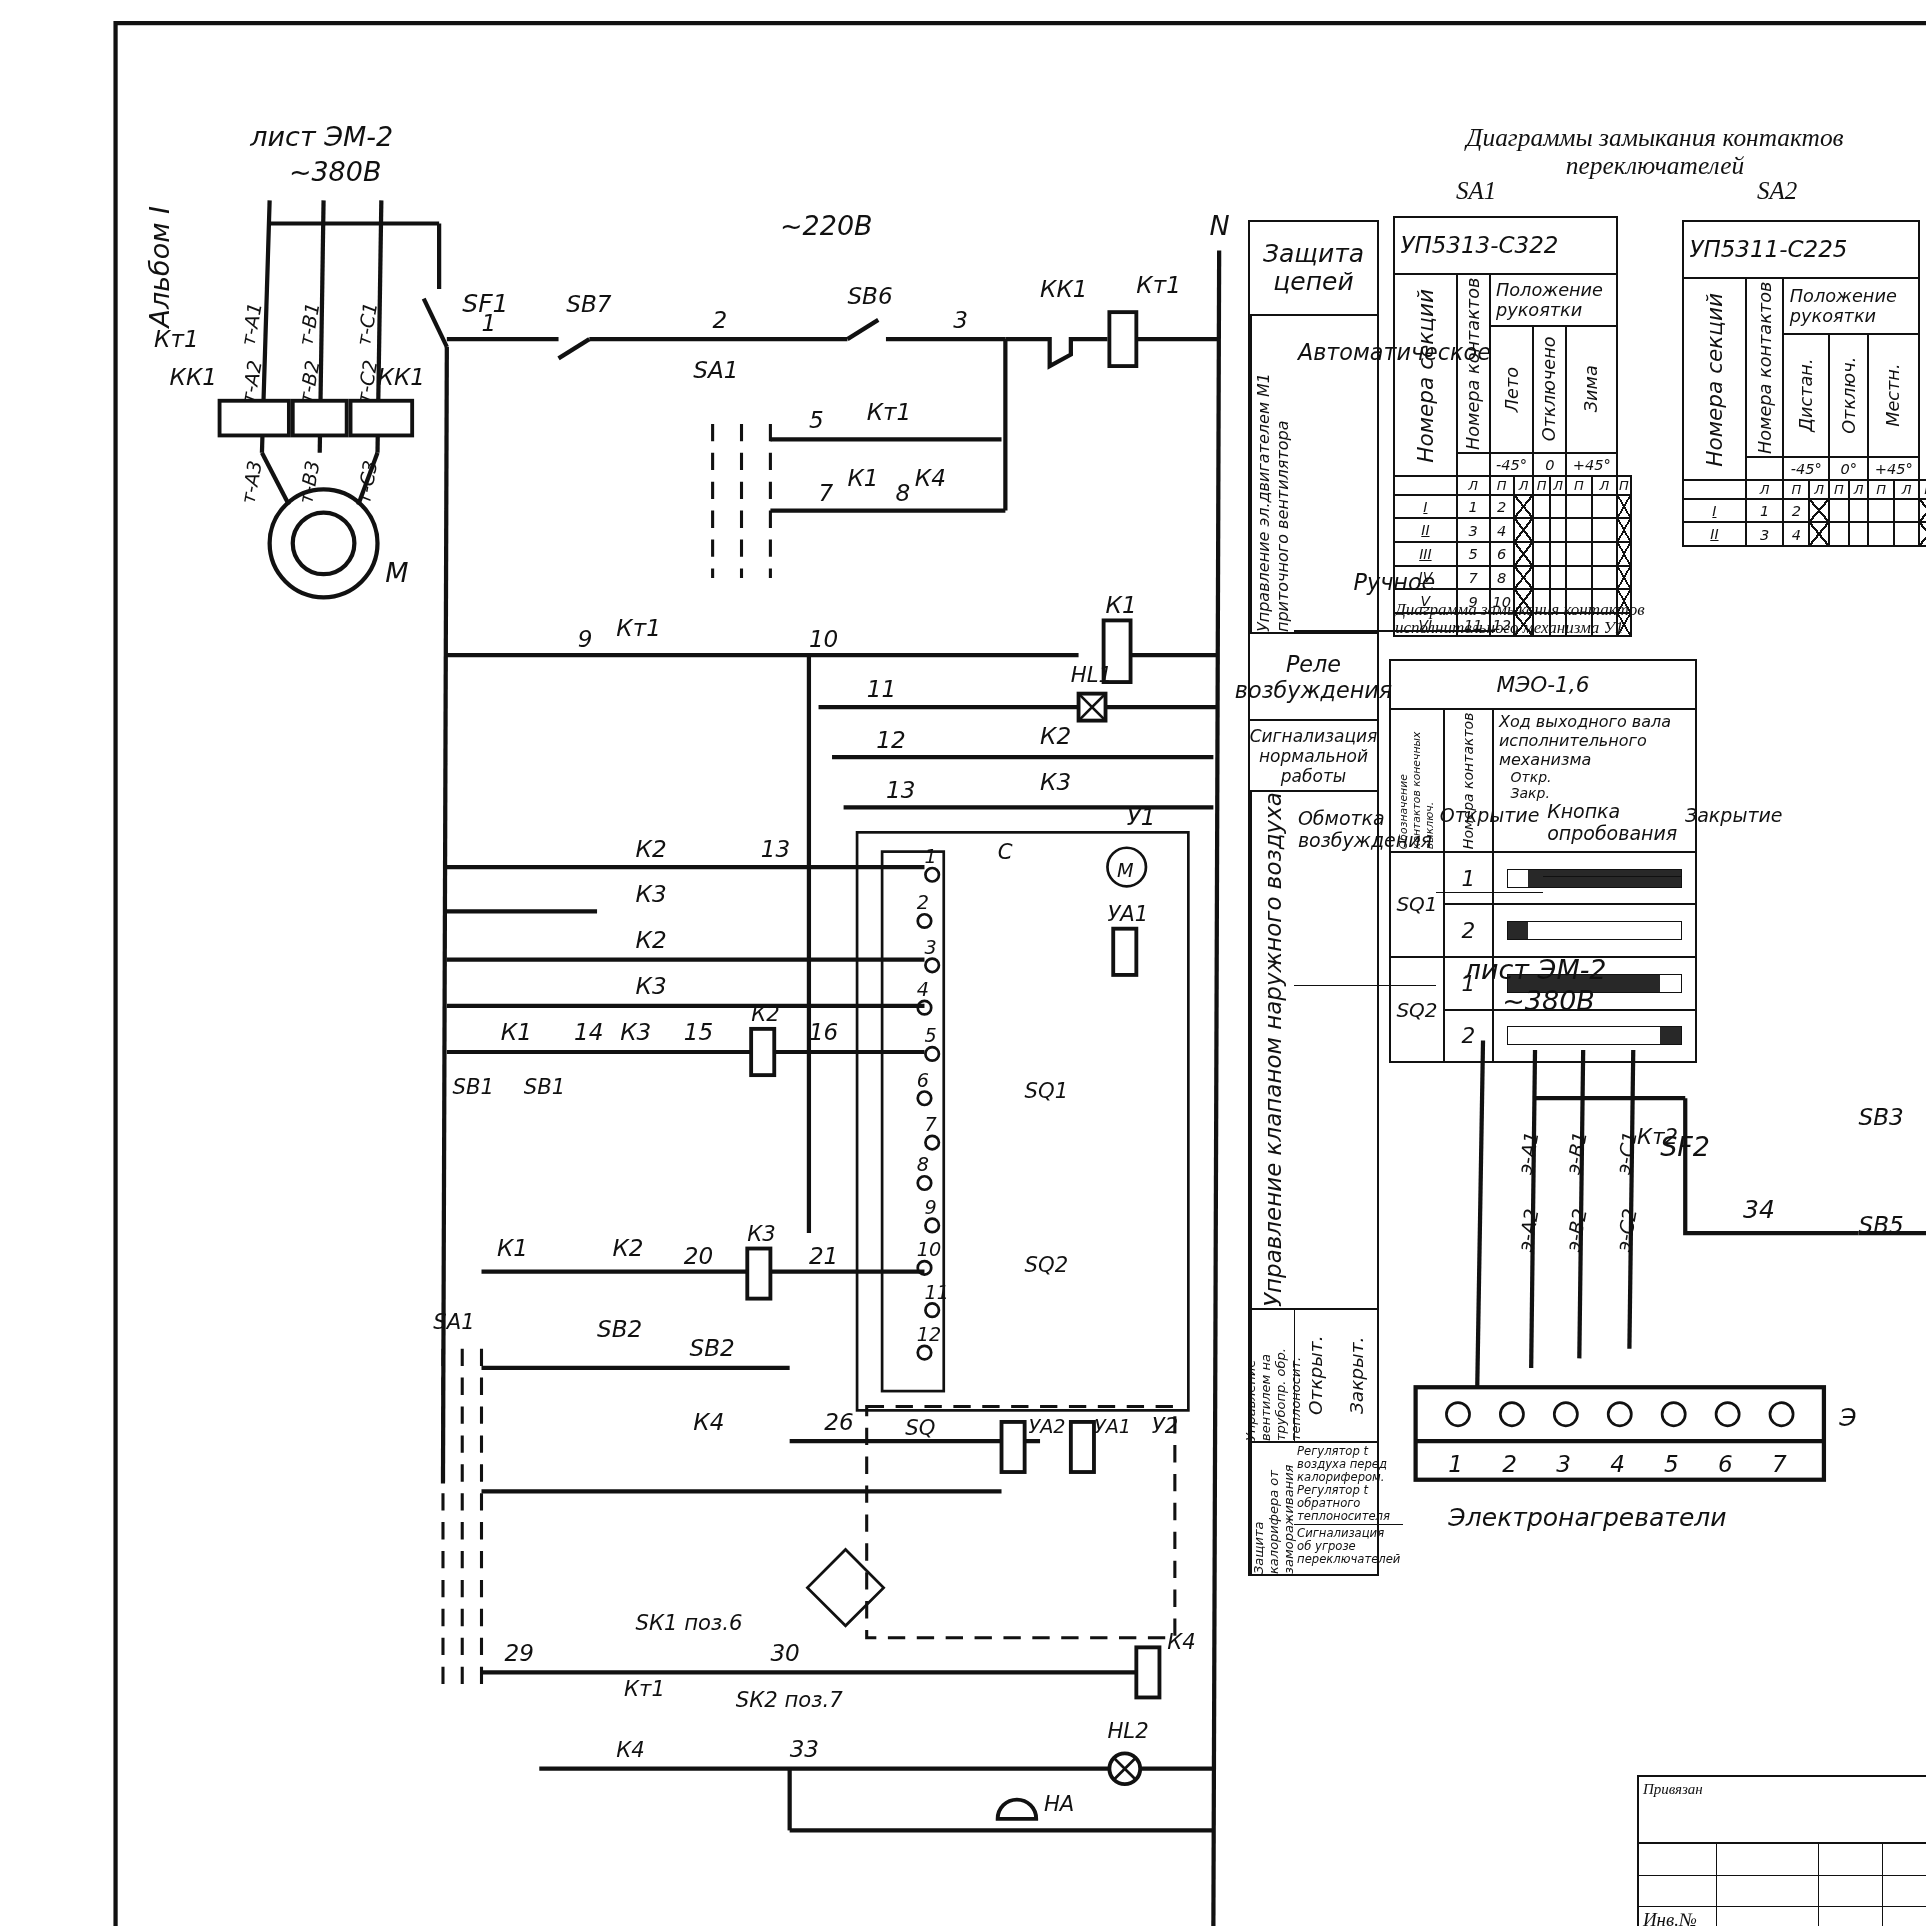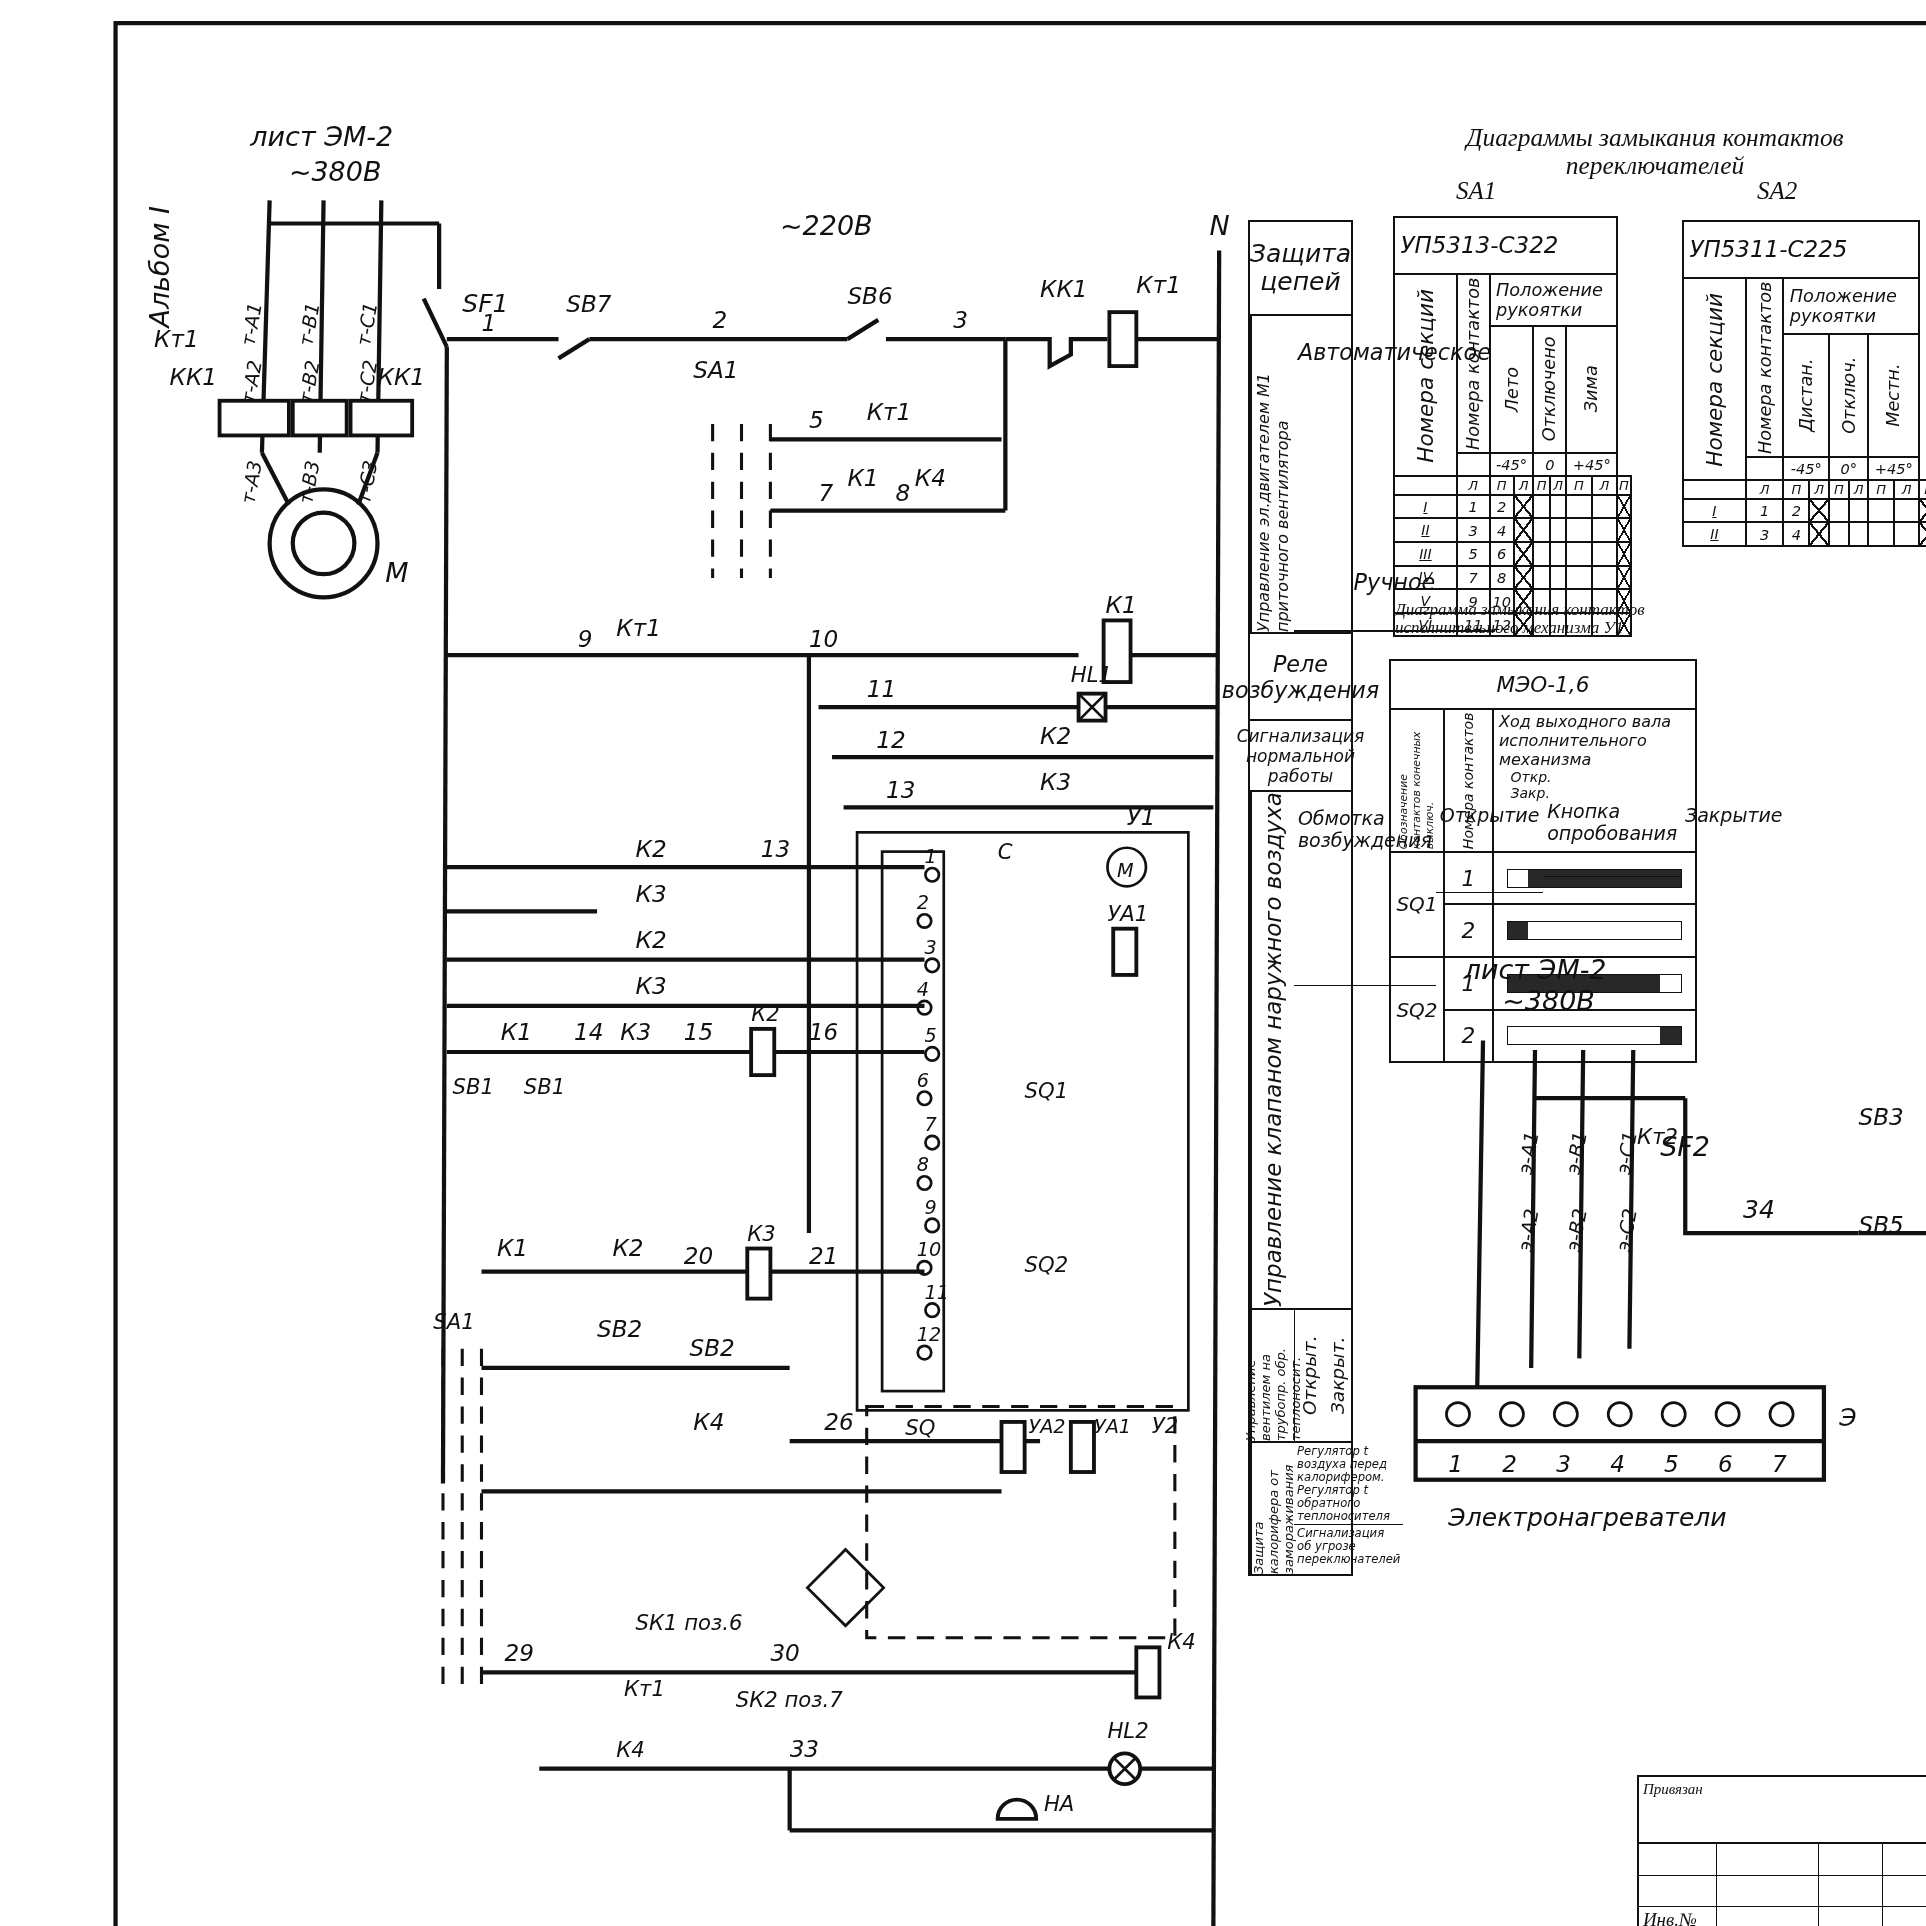--- a/index.html
+++ b/index.html
@@ -296,21 +296,21 @@
     <text x="1180" y="630" font-size="12">SA2</text>
     <rect x="1240" y="658" width="14" height="14" class="box"></rect>
     <path d="M1240 658 L1254 672 M1254 658 L1240 672" class="wt"></path>
     <text x="1238" y="652" font-size="11">HL3</text>
     <line x1="1200" y1="665" x2="1240" y2="665" class="w"></line>
     <text x="1205" y="660" font-size="12">41</text>
     <line x1="1254" y1="665" x2="1212" y2="665" class="w"></line>
   </g>
 </svg>
 
-<div class="abs" style="left:1248px;top:220px;width:105px;height:1356px;border:2.3px solid #111;box-sizing:border-box;background:#fff;">
+<div class="abs" style="left:1248px;top:220px;width:131px;height:1356px;border:2.3px solid #111;box-sizing:border-box;background:#fff;">
   <div style="height:92px;border-bottom:2.3px solid #111;display:flex;align-items:center;justify-content:center;text-align:center;font-style:italic;font-size:25px;line-height:28px;">Защита цепей</div>
   <div style="display:flex;height:316px;border-bottom:2.3px solid #111;">
     <div class="vtxt" style="width:42px;border-right:2.3px solid #111;font-style:italic;font-size:16px;display:flex;align-items:center;justify-content:center;">Управление эл.двигателем М1 приточного вентилятора</div>
     <div style="flex:1;display:flex;flex-direction:column;">
       <div style="flex:1;display:flex;align-items:flex-start;padding:23px 3.9px;font-style:italic;font-size:22.3px;">Автоматическое</div>
       <div style="height:96px;border-bottom:2.3px solid #111;display:flex;align-items:center;justify-content:center;font-style:italic;font-size:22.3px;">Ручное</div>
     </div>
   </div>
   <div style="height:85px;border-bottom:2.3px solid #111;display:flex;align-items:center;justify-content:center;text-align:center;font-style:italic;font-size:22.3px;">Реле возбуждения</div>
   <div style="height:69px;border-bottom:2.3px solid #111;display:flex;align-items:center;justify-content:center;text-align:center;font-style:italic;font-size:17px;">Сигнализация нормальной работы</div>

